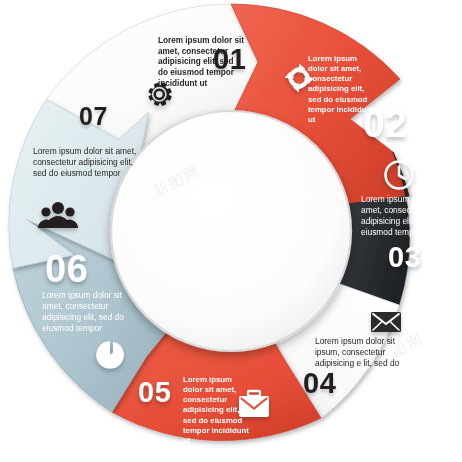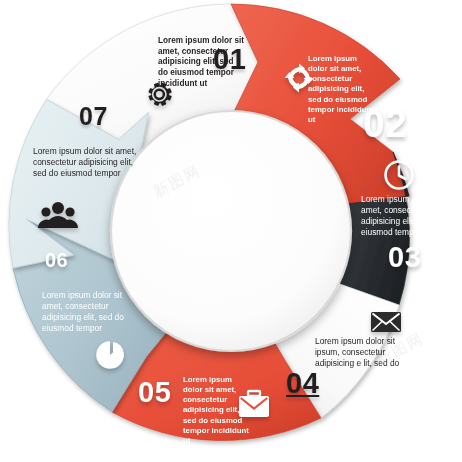--- a/index.html
+++ b/index.html
@@ -269,31 +269,31 @@
       <div class="seg-num num-light" style="left:350px; top:104px; font-size:39px;margin-left:13px;">02</div>
       <div class="seg-body light-text" style="left:308px; top:54px; width:70px; font-size:7.8px; font-weight:bold;">Lorem ipsum dolor sit amet, consectetur adipisicing elit, sed do eiusmod tempor incididunt ut</div>
     </div>
 
     <div class="seg-block">
       <div class="seg-num num-light" style="left:388px; top:243px; font-size:29px;text-align:center;">03</div>
       <div class="seg-body light-text" style="left:361px; top:194px; width:100px; font-size:8.4px;">Lorem ipsum dolor sit amet, consectetur adipisicing elit, sed do eiusmod tempor</div>
     </div>
 
     <div class="seg-block">
-      <div class="seg-num num-dark" style="left:286px; top:369px; font-size:29px;text-decoration:underline;">04</div>
+      <div class="seg-num num-dark" style="left:303px; top:369px; font-size:29px;">04</div>
       <div class="seg-body dark-text" style="left:315px; top:336px; width:104px; font-size:8.4px;">Lorem ipsum dolor sit ipsum, consectetur adipisicing e lit, sed do</div>
     </div>
 
     <div class="seg-block">
       <div class="seg-num num-light" style="left:138px; top:378px; font-size:29px;">05</div>
       <div class="seg-body light-text" style="left:183px; top:375px; width:66px; font-size:7.8px; font-weight:bold;">Lorem ipsum dolor sit amet, consectetur adipisicing elit, sed do eiusmod tempor incididunt ut</div>
     </div>
 
     <div class="seg-block">
-      <div class="seg-num num-light" style="left:45px; top:250px; font-size:20px;">06</div>
+      <div class="seg-num num-light" style="left:45px; top:250px; font-size:38px;">06</div>
       <div class="seg-body light-text" style="left:42px; top:290px; width:100px; font-size:8.4px;">Lorem ipsum dolor sit amet, consectetur adipisicing elit, sed do eiusmod tempor</div>
     </div>
 
     <div class="seg-block">
       <div class="seg-num num-dark" style="left:79px; top:104px; font-size:25px;">07</div>
       <div class="seg-body dark-text" style="left:33px; top:146px; width:104px; font-size:8.4px;">Lorem ipsum dolor sit amet, consectetur adipisicing elit, sed do eiusmod tempor</div>
     </div>
 
   </div>
 </div>

